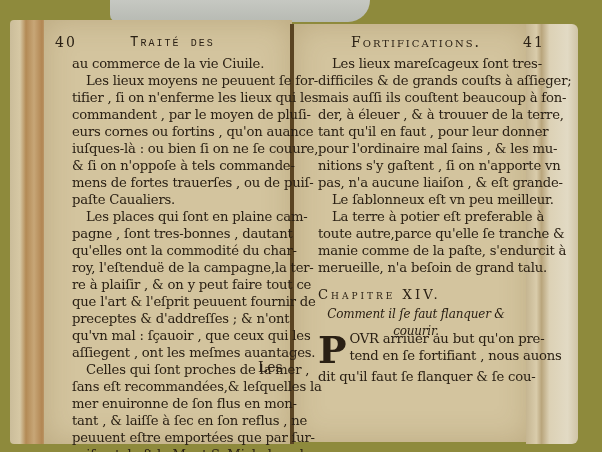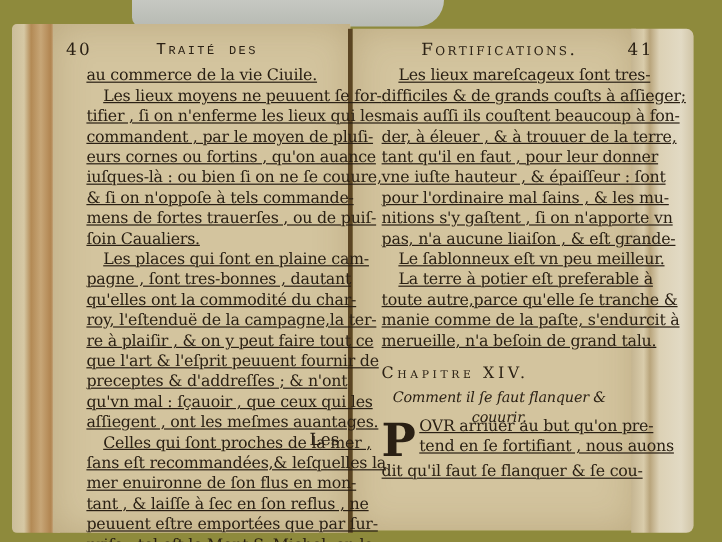--- a/index.html
+++ b/index.html
@@ -36,21 +36,21 @@
     position:absolute; left:516px; top:8px; width:52px; height:420px;
     background:linear-gradient(90deg,#c5b591 0%,#d9ccab 20%,#b9a57c 30%,#dcd1b5 45%,#e2dac4 80%,#d0c4a6 100%);
     border-radius:0 6px 6px 0;
   }
   .text {
     position:absolute; color:#2a2014; font-size:13.2px; line-height:17px;
     letter-spacing:-0.2px;
   }
   .text-left { left:72px; top:55px; width:208px; }
   .text-right { left:318px; top:55px; width:196px; }
-  .line { white-space:nowrap; display:block; height:17px;text-decoration:underline; }
+  .line { white-space:nowrap; display:block; height:17px; }
   .line.just { text-align:justify; text-align-last:justify; }
   .indent { padding-left:14px; }
   .head { position:absolute; top:34px; color:#2a2014; font-size:14px; letter-spacing:2px; }
   .head-left-num { left:55px; }
   .head-left-title { left:130px; font-variant:small-caps;font-family:Liberation Mono, monospace; }
   .head-right-title { left:351px; font-variant:small-caps; }
   .head-right-num { left:523px; }
   .chapter { text-align:left; font-variant:small-caps; letter-spacing:3px; margin-top:10px; height:20px; display:block;}
   .subtitle { text-align:center; font-style:italic; font-size:12px; display:block; height:20px;}
   .dropcap { float:left; font-size:38px; line-height:36px; margin-right:3px; margin-top:2px; font-weight:bold; }
@@ -76,21 +76,21 @@
 
 <div class="text text-left">
   <span class="line">au commerce de la vie Ciuile.</span>
   <span class="line just indent">Les lieux moyens ne peuuent ſe for-</span>
   <span class="line just">tifier , ſi on n'enferme les lieux qui les</span>
   <span class="line just">commandent , par le moyen de pluſi-</span>
   <span class="line just">eurs cornes ou fortins , qu'on auance</span>
   <span class="line just">iuſques-là : ou bien ſi on ne ſe couure,</span>
   <span class="line just">&amp; ſi on n'oppoſe à tels commande-</span>
   <span class="line just">mens de fortes trauerſes , ou de puiſ-</span>
-  <span class="line">ſoin Caualiers.</span>
+  <span class="line">paſte Caualiers.</span>
   <span class="line just indent">Les places qui ſont en plaine cam-</span>
   <span class="line just">pagne , ſont tres-bonnes , dautant</span>
   <span class="line just">qu'elles ont la commodité du char-</span>
   <span class="line just">roy, l'eſtenduë de la campagne,la ter-</span>
   <span class="line just">re à plaiſir , &amp; on y peut faire tout ce</span>
   <span class="line just">que l'art &amp; l'eſprit peuuent fournir de</span>
   <span class="line just">preceptes &amp; d'addreſſes ; &amp; n'ont</span>
   <span class="line just">qu'vn mal : ſçauoir , que ceux qui les</span>
   <span class="line">aſſiegent , ont les meſmes auantages.</span>
   <span class="line just indent">Celles qui ſont proches de la mer ,</span>
@@ -102,21 +102,20 @@
 
 </div>
 <div class="catchword">Les</div>
 
 <div class="text text-right">
   <span class="line just indent">Les lieux mareſcageux ſont tres-</span>
   <span class="line just">difficiles &amp; de grands couſts à aſſieger;</span>
   <span class="line just">mais auſſi ils couſtent beaucoup à fon-</span>
   <span class="line just">der, à éleuer , &amp; à trouuer de la terre,</span>
   <span class="line just">tant qu'il en faut , pour leur donner</span>
-  <span class="line just">vne iuſte hauteur , &amp; épaiſſeur : ſont</span>
   <span class="line just">pour l'ordinaire mal ſains , &amp; les mu-</span>
   <span class="line just">nitions s'y gaſtent , ſi on n'apporte vn</span>
   <span class="line just">pas, n'a aucune liaiſon , &amp; eſt grande-</span>
   <span class="line indent">Le ſablonneux eſt vn peu meilleur.</span>
   <span class="line just indent">La terre à potier eſt preferable à</span>
   <span class="line just">toute autre,parce qu'elle ſe tranche &amp;</span>
   <span class="line just">manie comme de la paſte, s'endurcit à</span>
   <span class="line">merueille, n'a beſoin de grand talu.</span>
   <span class="chapter">Chapitre XIV.</span>
   <span class="subtitle">Comment il ſe faut flanquer &amp; couurir.</span>

